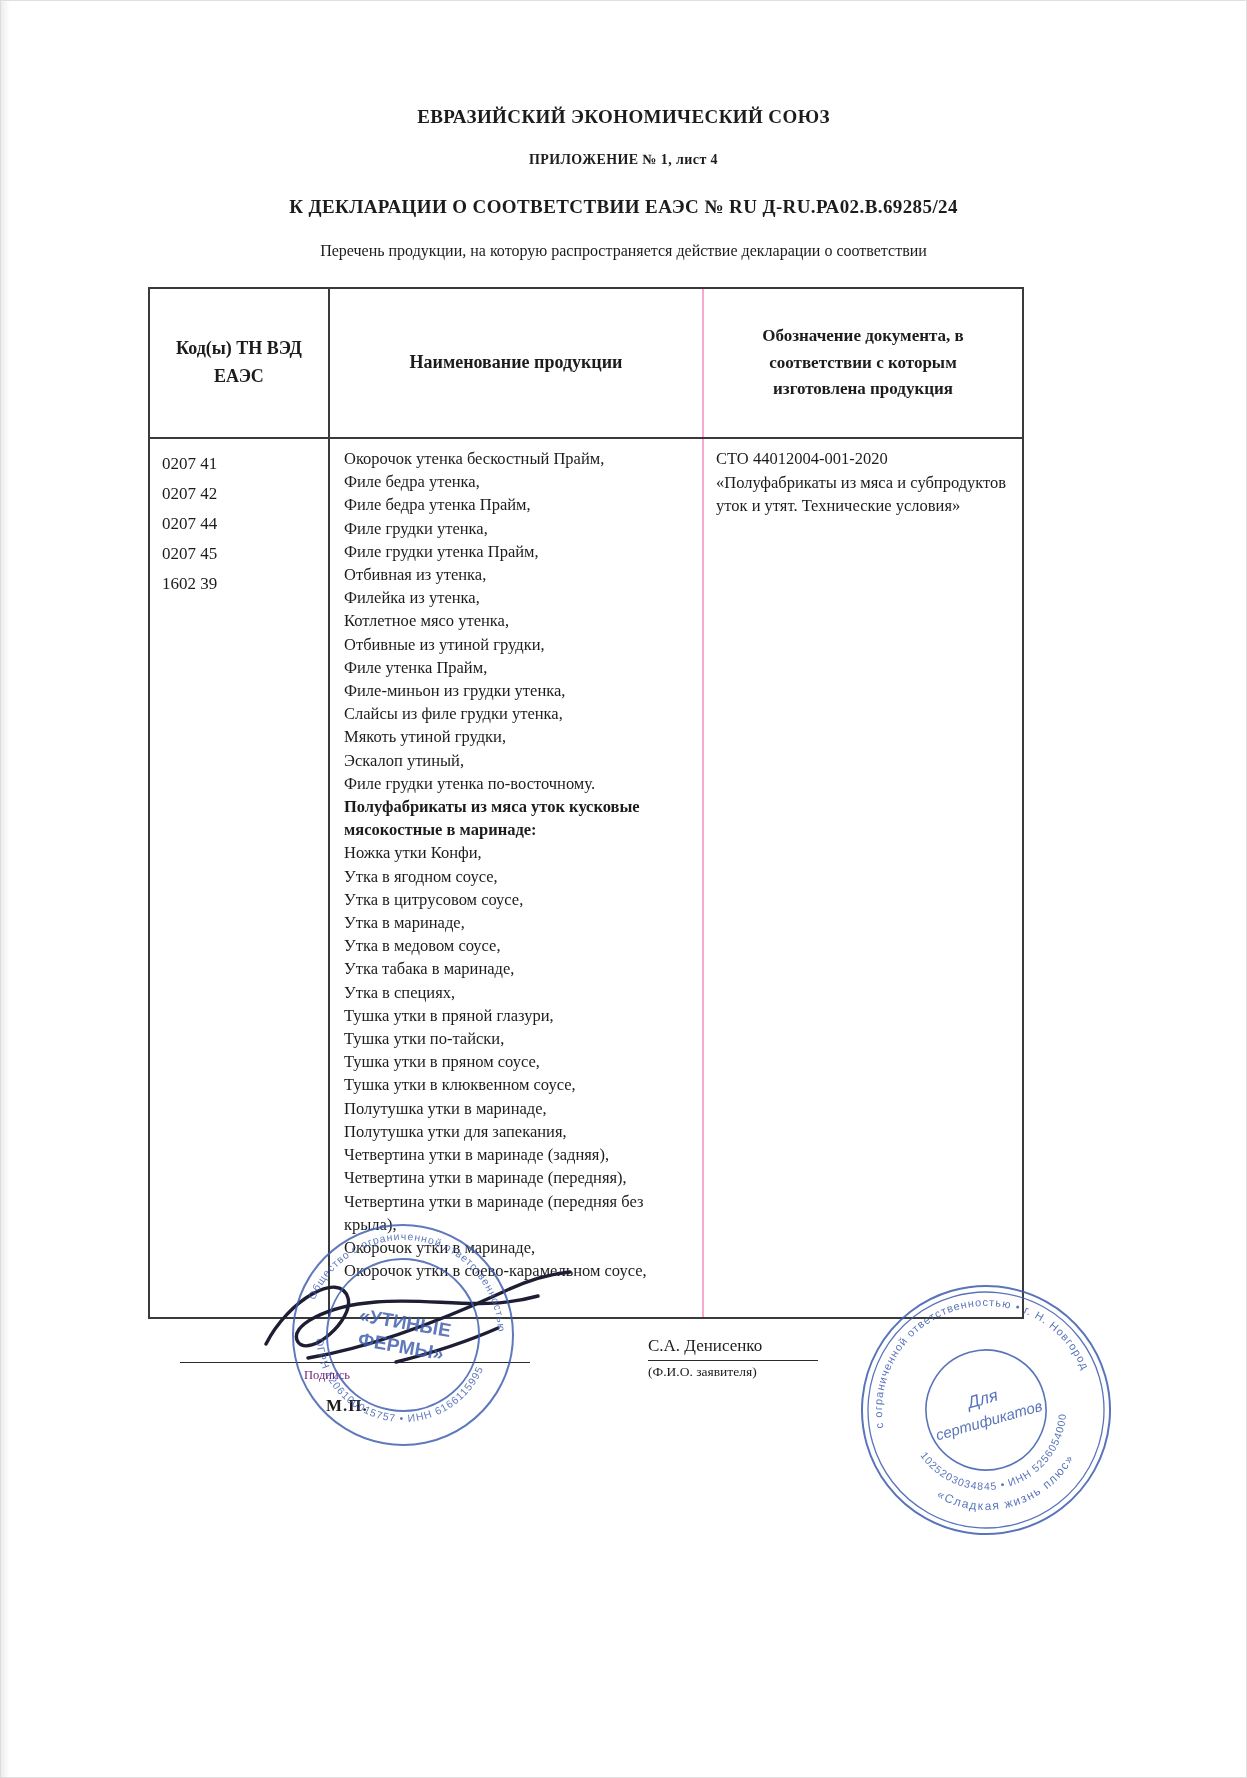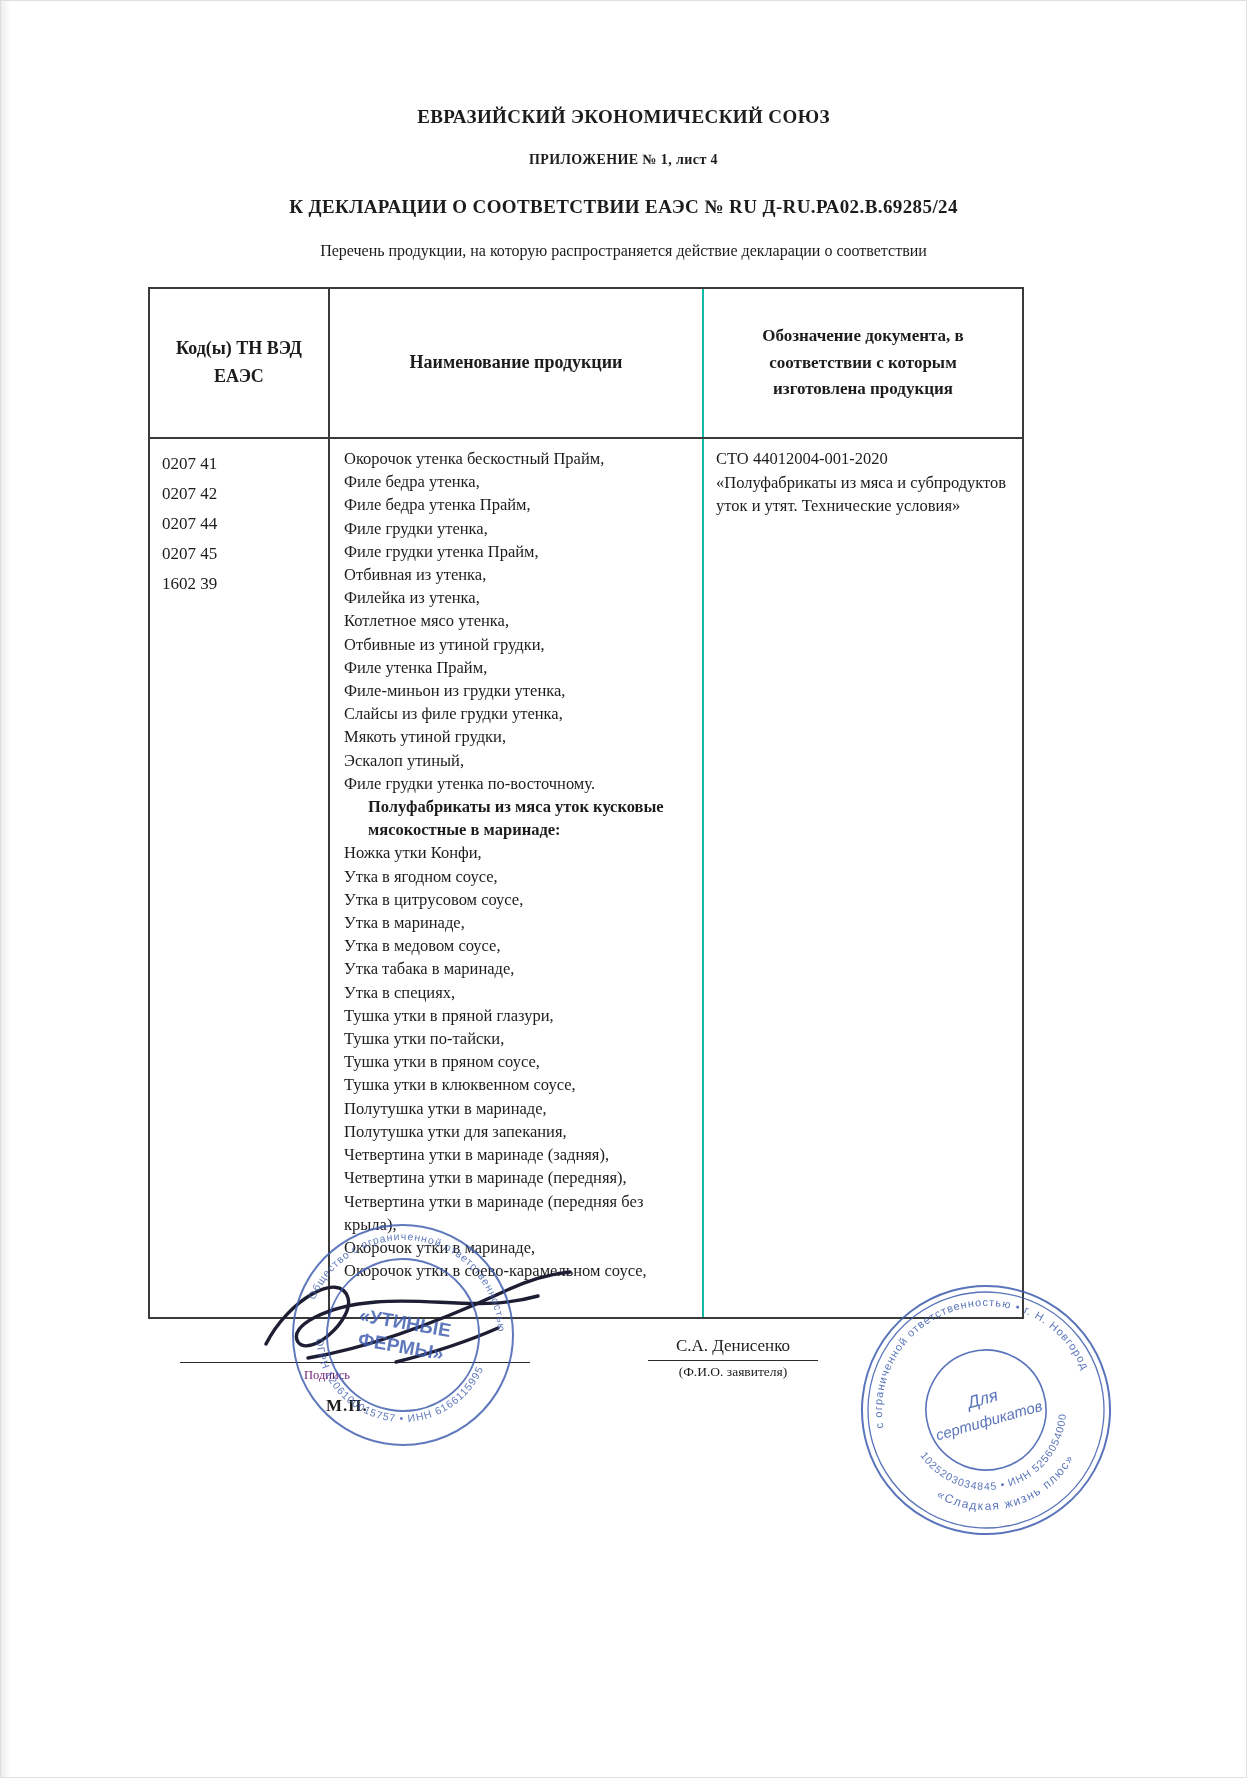--- a/index.html
+++ b/index.html
@@ -28,43 +28,43 @@
   .decl-table {
     position:absolute; left:148px; top:287px; width:876px;
     border:2px solid #3a3a3a;
     box-sizing:border-box;
     background:transparent;
   }
   .t-row { display:flex; align-items:stretch; }
   .t-head { border-bottom:2px solid #3a3a3a; min-height:148px; }
   .t-cell { box-sizing:border-box; }
   .c1 { width:180px; border-right:2px solid #3a3a3a; }
-  .c2 { flex:1; border-right:2px solid #14b8a6; }
+  .c2 { flex:1; border-right:2px solid #f9a8d4; }
   .c3 { width:318px; }
   .th {
     display:flex; align-items:center; justify-content:center;
     text-align:center; font-weight:bold; font-size:18px; line-height:1.55;
     padding:8px 14px;
   }
   .th.c3 { font-size:17px; padding:20px 30px; }
   .t-body { min-height:878px; }
   .codes-cell { padding:10px 0 0 12px; font-size:17px; }
   .code-line { line-height:30px; }
   .products-cell { padding:8px 14px 8px 14px; font-size:16.5px; line-height:23.2px; }
   .product-line { }
-  .products-heading { font-weight:bold;margin-left:24px; }
+  .products-heading { font-weight:bold; }
   .doc-cell { padding:8px 10px 8px 12px; font-size:16.5px; line-height:23.5px; }
 
   
   .sig-line {
     position:absolute; left:180px; top:1362px; width:350px;
     border-top:1.5px solid #2a2a2a;
   }
   .sig-caption { position:absolute; left:304px; top:1368px; font-size:12.5px; color:#701a75; }
-  .name-block { position:absolute; left:648px; top:1336px; width:170px; text-align:center; }
+  .name-block { position:absolute; left:648px; top:1336px; width:170px; text-align:left; }
   .name-value { font-size:17px; padding-bottom:4px; border-bottom:1.5px solid #2a2a2a; }
   .name-caption { font-size:13.5px; padding-top:3px; }
   .mp { position:absolute; left:326px; top:1396px; font-size:17px; font-weight:bold; letter-spacing:1px; }
 
   .signature-svg { position:absolute; left:248px; top:1262px; }
   .stamp { position:absolute; }
   .stamp-left  { left:283px; top:1215px; transform:rotate(10deg); opacity:.82; }
   .stamp-right { left:856px; top:1280px; transform:rotate(-16deg); opacity:.85; }
   .stamp text, .stamp textPath { font-family:"Liberation Sans", sans-serif; }
 </style>

